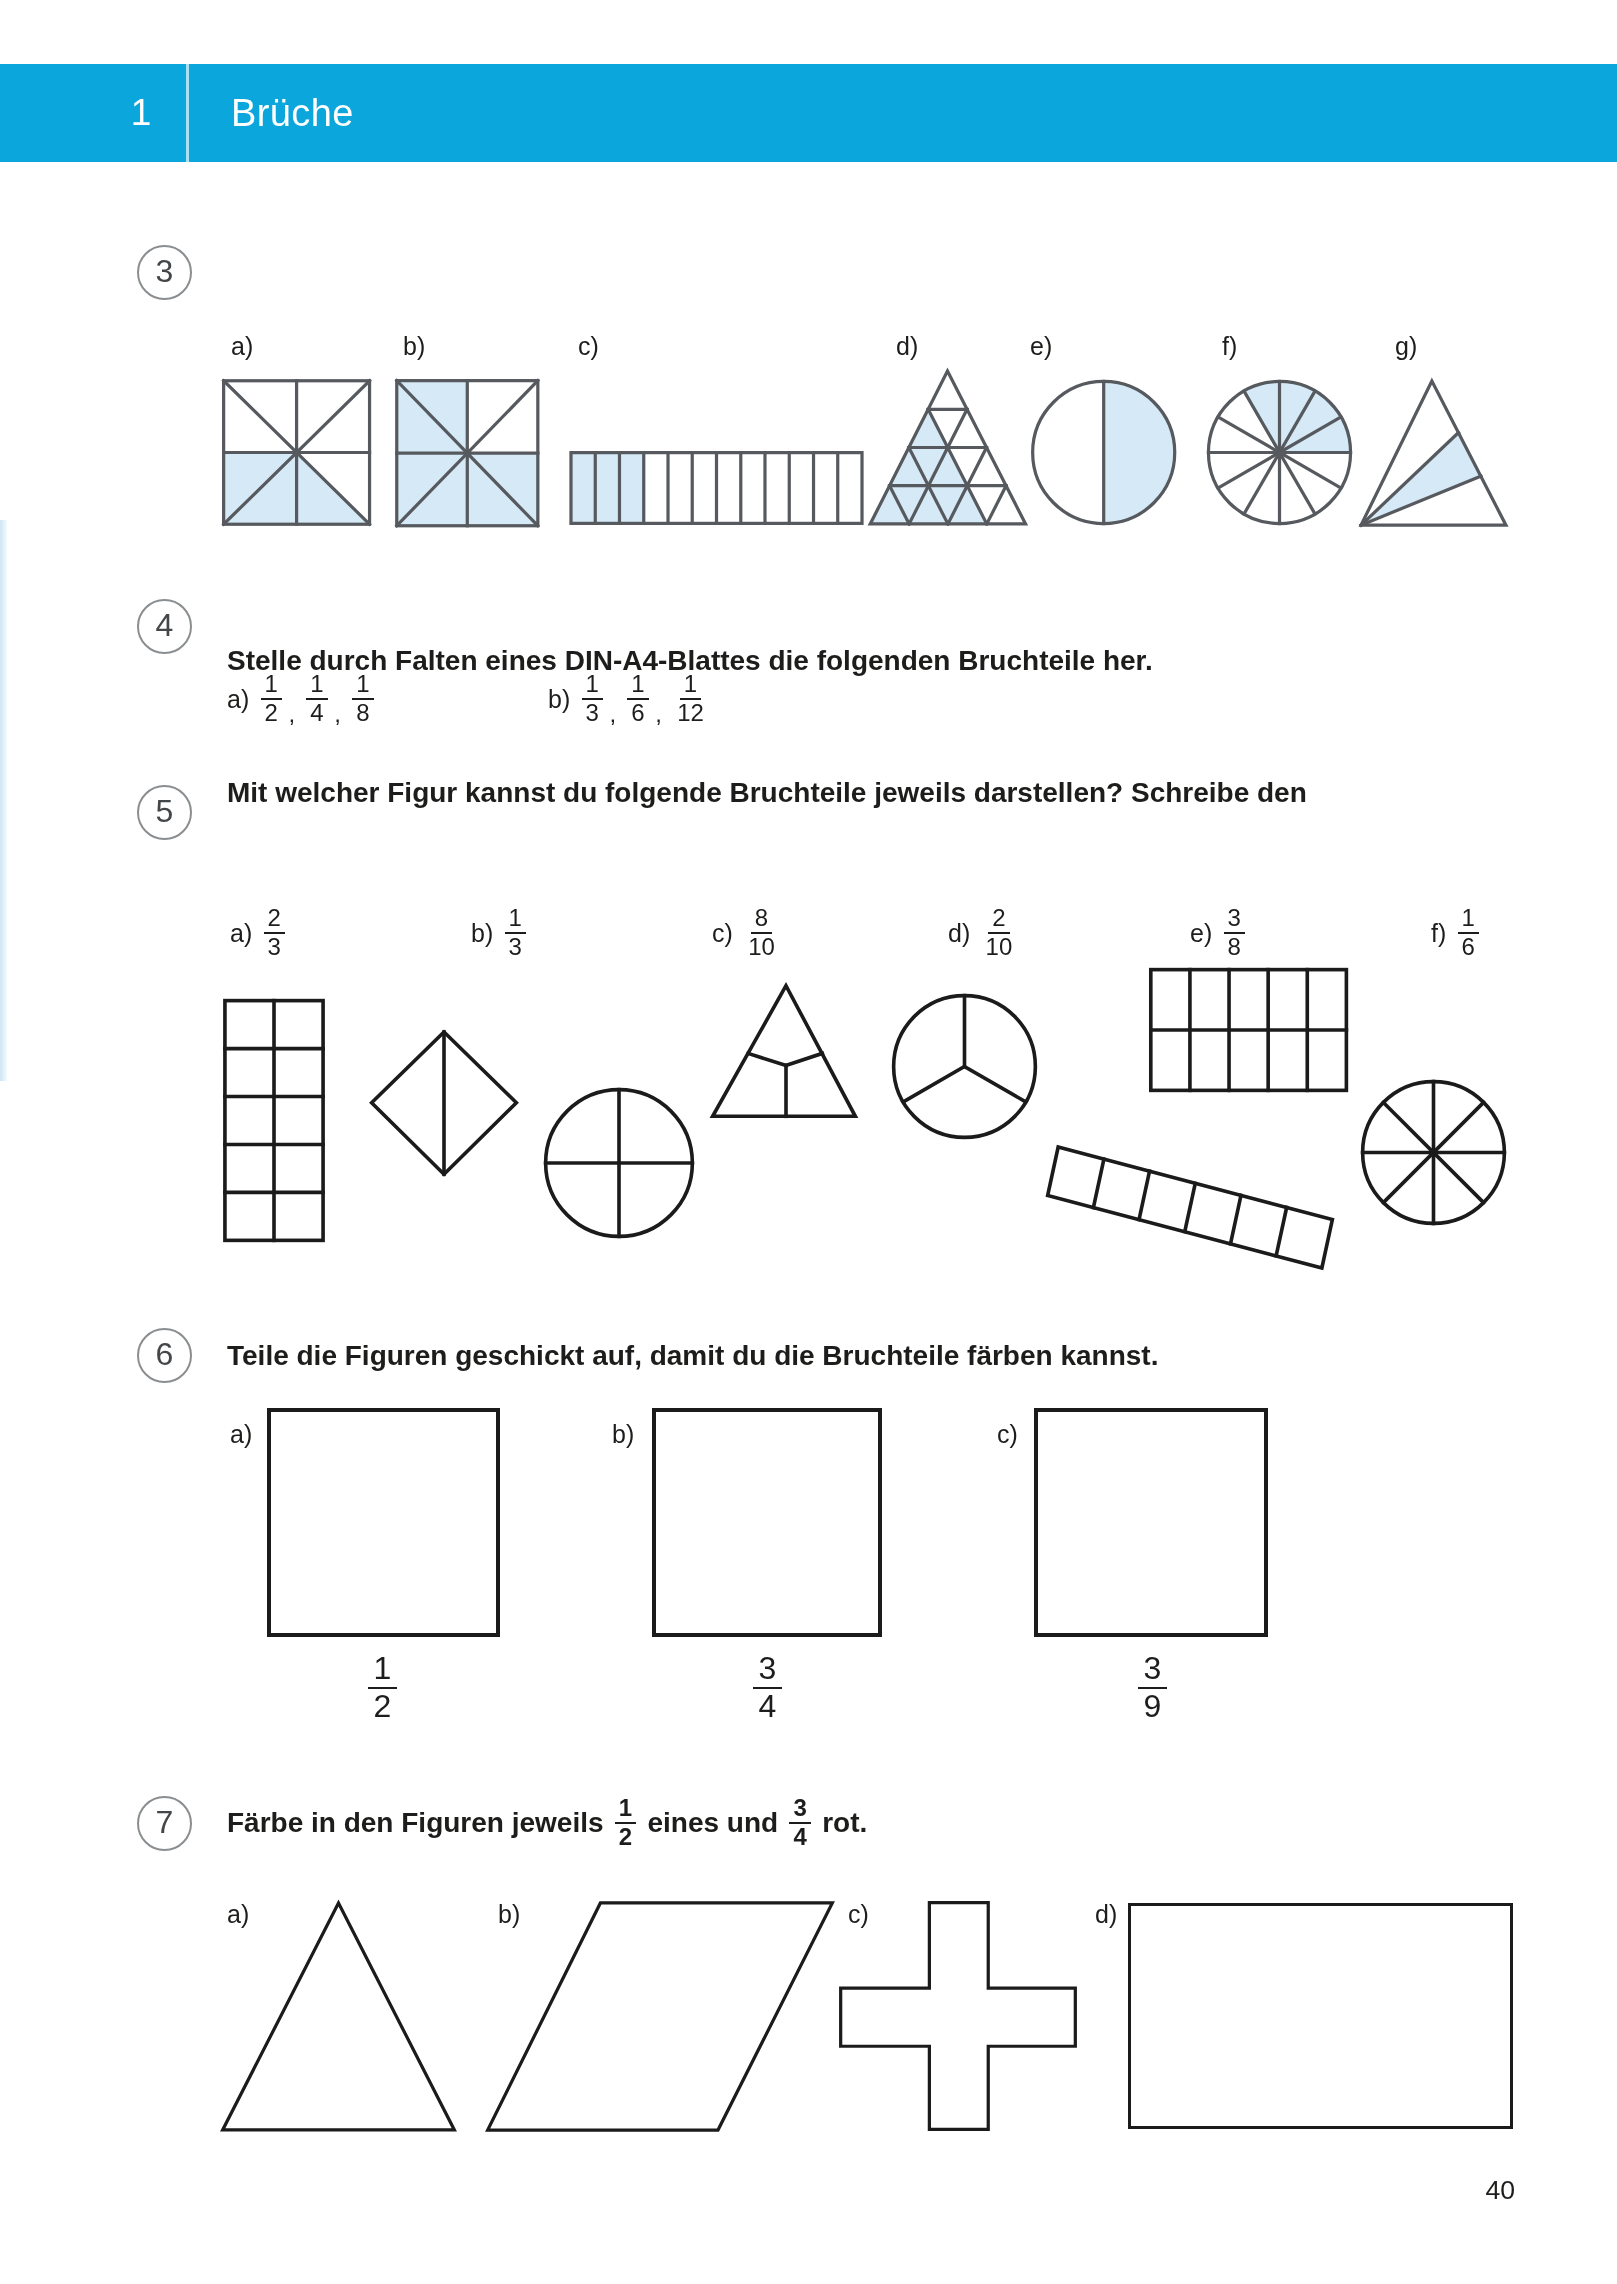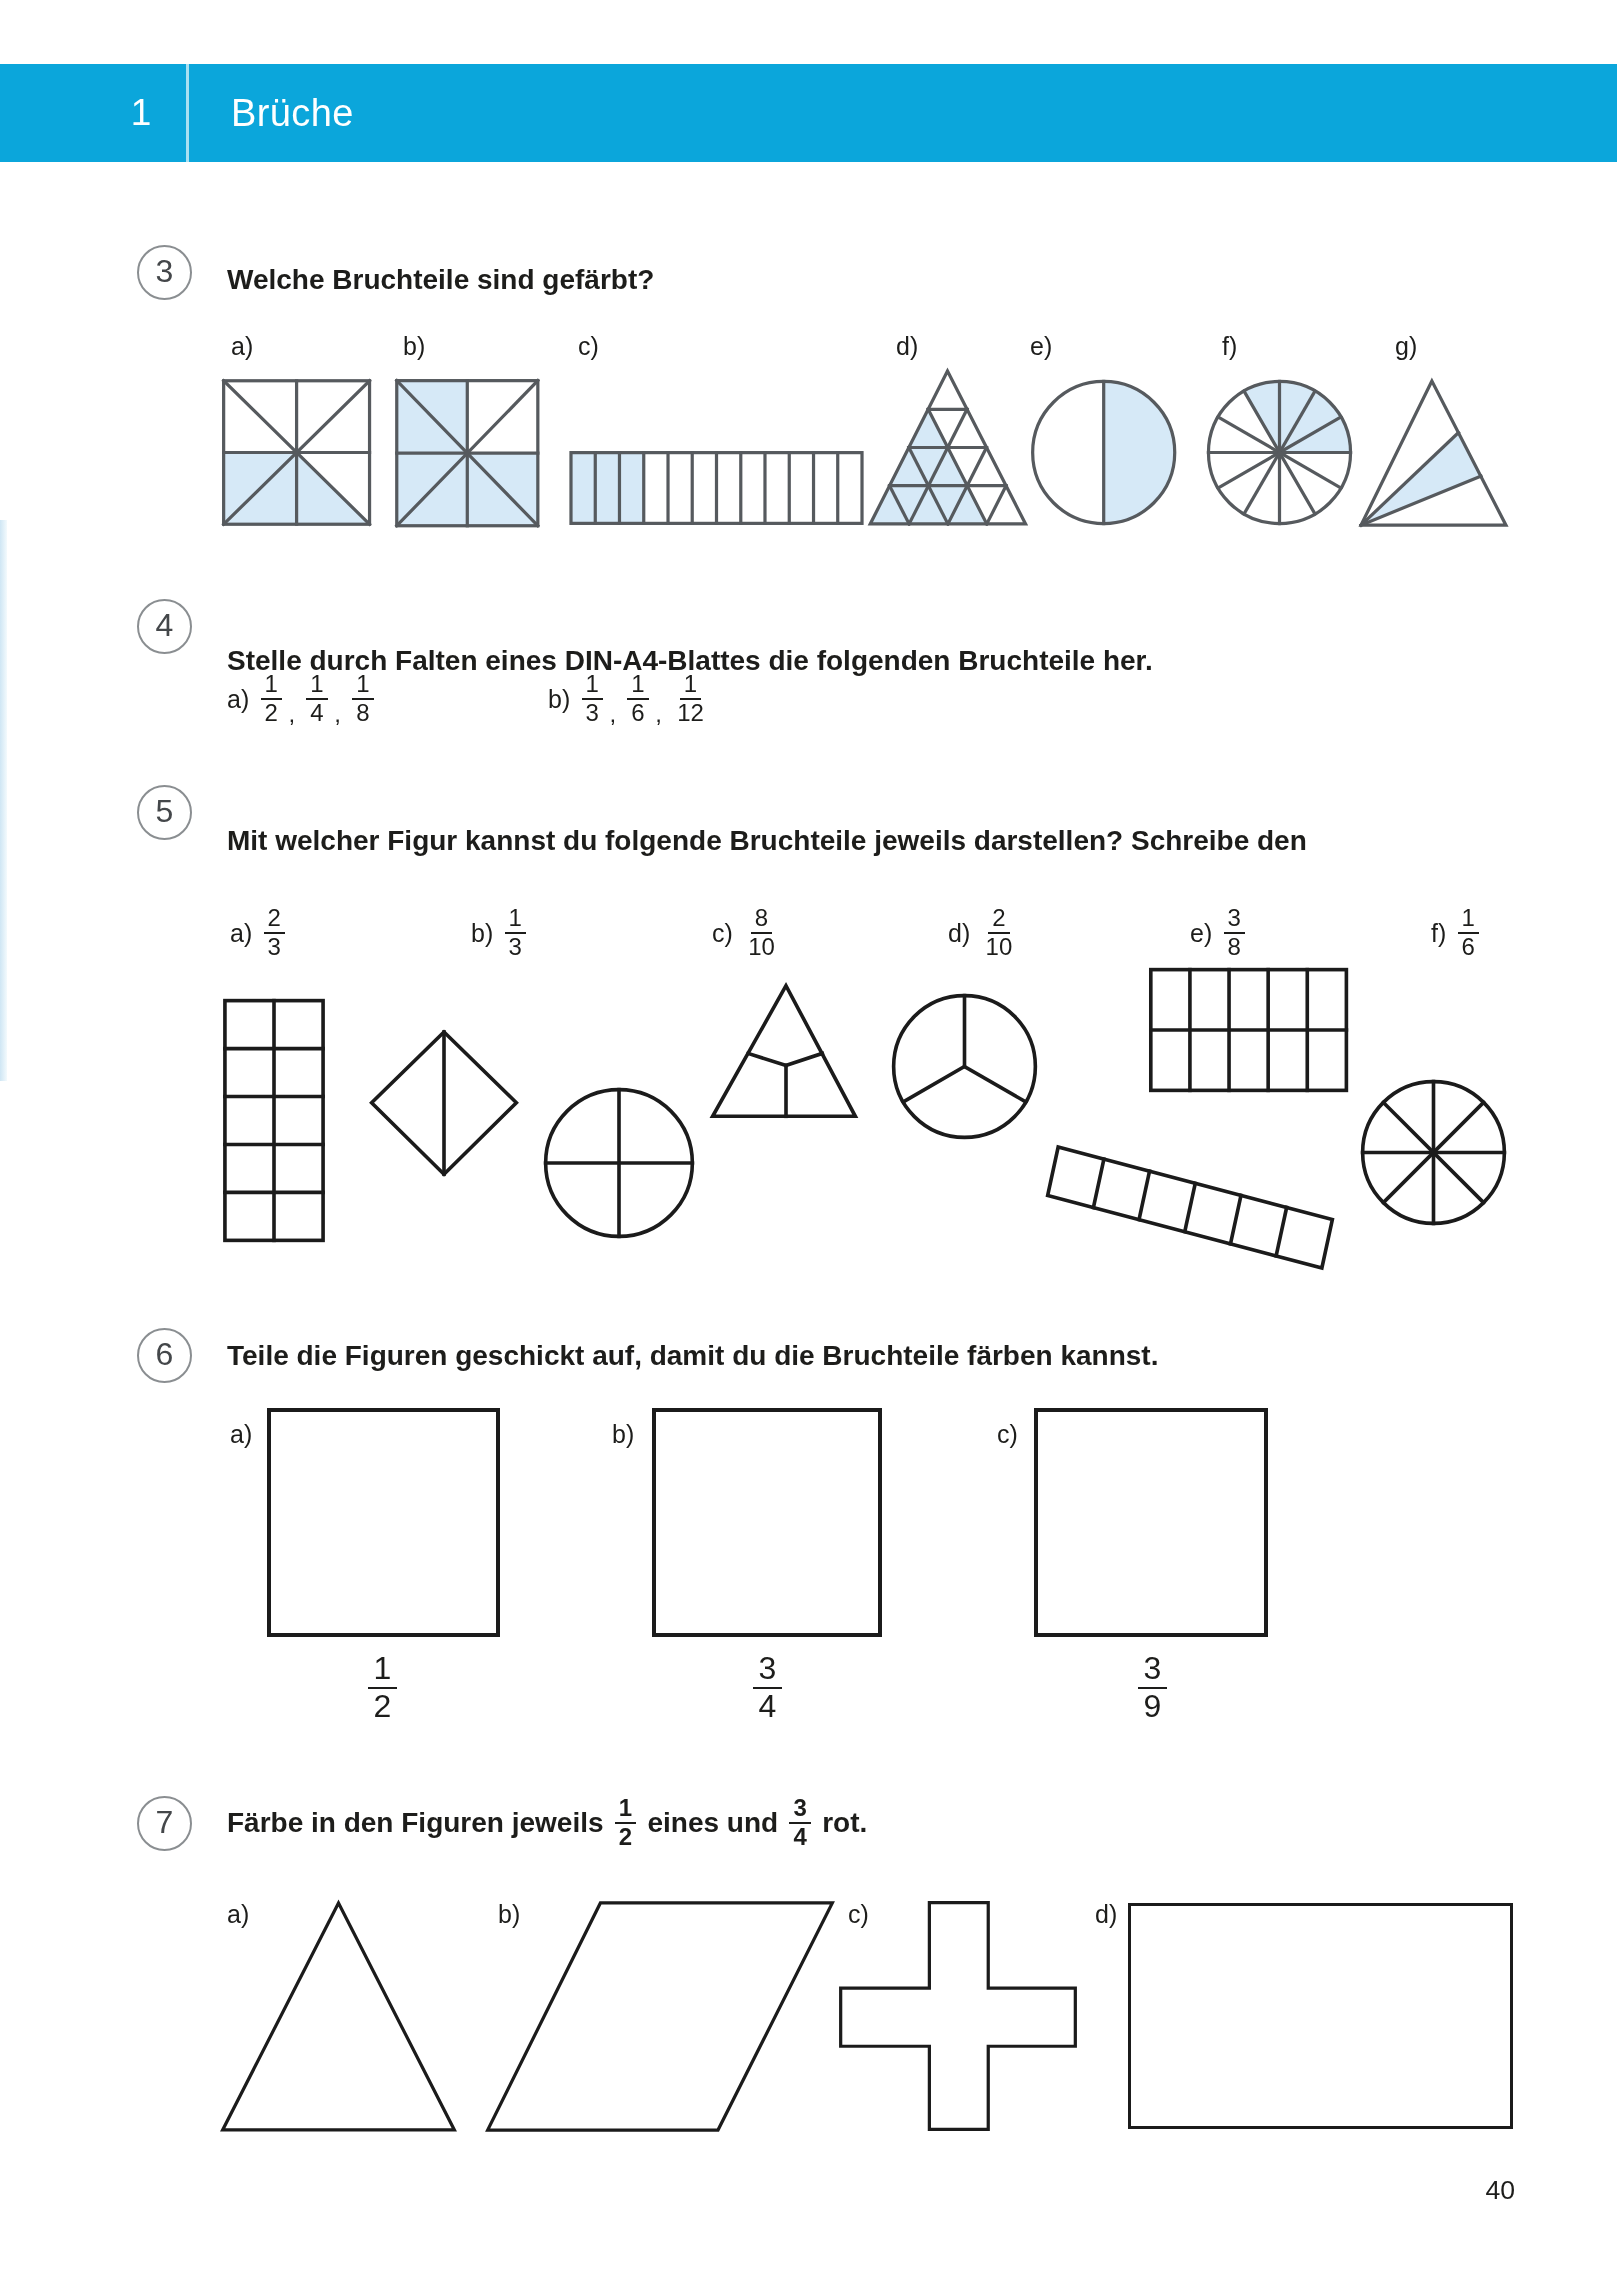--- a/index.html
+++ b/index.html
@@ -49,21 +49,20 @@
 <div class="page">
 
   <div class="chapter-bar">
     <span class="chapter-num">1</span>
     <span class="chapter-sep"></span>
     <span class="chapter-title">Brüche</span>
   </div>
   <div class="margin-tab"></div>
 
   <div class="qnum" style="top:245px;">3</div>
-  <div class="prompt" style="top:259px;">Welche Bruchteile sind gefärbt?</div>
 
   <span class="lbl" style="left:231px;top:332px;">a)</span>
   <span class="lbl" style="left:403px;top:332px;">b)</span>
   <span class="lbl" style="left:578px;top:332px;">c)</span>
   <span class="lbl" style="left:896px;top:332px;">d)</span>
   <span class="lbl" style="left:1030px;top:332px;">e)</span>
   <span class="lbl" style="left:1222px;top:332px;">f)</span>
   <span class="lbl" style="left:1395px;top:332px;">g)</span>
 
   <svg class="fig" style="left:218px;top:375px;" width="158" height="155" viewBox="0 0 196 192">
@@ -178,21 +177,21 @@
         <span class="fden">6</span>
       </span>
     <span class="comma">,</span>
     <span class="frac">
         <span class="fnum">1</span>
         <span class="fden">12</span>
       </span>
   </div>
 
   <div class="qnum" style="top:785px;">5</div>
-  <div class="prompt" style="top:820px;">Mit welcher Figur kannst du folgende Bruchteile jeweils darstellen? Schreibe den</div>
+  <div class="prompt" style="top:772px;">Mit welcher Figur kannst du folgende Bruchteile jeweils darstellen? Schreibe den</div>
 
   <div class="fracrow" style="left:230px;top:896px;">
     <span class="lbl2">a)</span>
     <span class="frac">
         <span class="fnum">2</span>
         <span class="fden">3</span>
       </span>
   </div>
   <div class="fracrow" style="left:471px;top:896px;">
     <span class="lbl2">b)</span>

